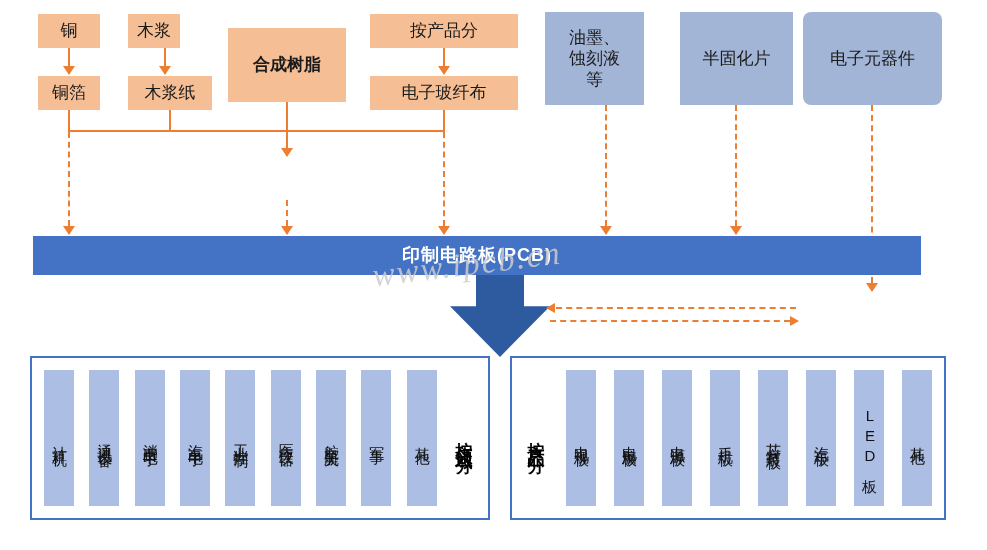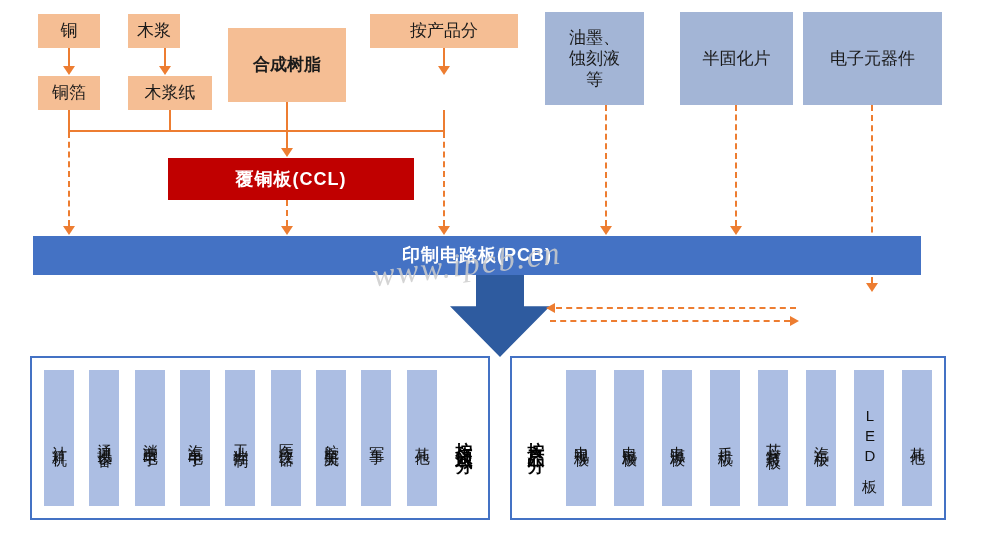--- a/index.html
+++ b/index.html
@@ -57,42 +57,42 @@
 <body>
 
 <div class="canvas">
 
   <div class="box obox" style="left:38px;top:14px;width:62px;height:34px;">铜</div>
   <div class="box obox" style="left:128px;top:14px;width:52px;height:34px;">木浆</div>
   <div class="box obox" style="left:228px;top:28px;width:118px;height:74px;font-weight:bold;">合成树脂</div>
   <div class="box obox" style="left:370px;top:14px;width:148px;height:34px;">按产品分</div>
   <div class="box obox" style="left:38px;top:76px;width:62px;height:34px;">铜箔</div>
   <div class="box obox" style="left:128px;top:76px;width:84px;height:34px;">木浆纸</div>
+  <div class="box obox" style="left:370px;top:76px;width:148px;height:34px;">电子玻纤布</div>
 
   <div class="box bbox" style="left:545px;top:12px;width:99px;height:93px;padding:0 16px;">油墨、蚀刻液等</div>
   <div class="box bbox" style="left:680px;top:12px;width:113px;height:93px;text-align:center;">半固化片</div>
-  <div class="box bbox" style="left:803px;top:12px;width:139px;height:93px;">电子元器件</div>
+  <div class="box bbox" style="left:803px;top:12px;width:139px;height:93px;border-radius:8px;">电子元器件</div>
 
   <div class="vline" style="left:68px;top:48px;height:19px;"></div>
   <div class="head-down" style="left:63px;top:66px;"></div>
   <div class="vline" style="left:164px;top:48px;height:19px;"></div>
   <div class="head-down" style="left:159px;top:66px;"></div>
   <div class="vline" style="left:443px;top:48px;height:19px;"></div>
   <div class="head-down" style="left:438px;top:66px;"></div>
 
   <div class="vline" style="left:68px;top:110px;height:22px;"></div>
   <div class="vline" style="left:169px;top:110px;height:22px;"></div>
   <div class="vline" style="left:286px;top:102px;height:30px;"></div>
   <div class="vline" style="left:443px;top:110px;height:22px;"></div>
   <div class="hline" style="left:68px;top:130px;width:377px;"></div>
 
   <div class="vline" style="left:286px;top:130px;height:18px;"></div>
   <div class="head-down" style="left:281px;top:148px;"></div>
 
-  <div class="box ccl" style="left:168px;top:158px;width:246px;height:42px;">覆铜板(CCL)</div>
 
   <div class="dvline" style="left:68px;top:132px;height:94px;"></div>
   <div class="head-down" style="left:63px;top:226px;"></div>
   <div class="dvline" style="left:443px;top:132px;height:94px;"></div>
   <div class="head-down" style="left:438px;top:226px;"></div>
   <div class="dvline" style="left:286px;top:200px;height:26px;"></div>
   <div class="head-down" style="left:281px;top:226px;"></div>
   <div class="dvline" style="left:605px;top:105px;height:121px;"></div>
   <div class="head-down" style="left:600px;top:226px;"></div>
   <div class="dvline" style="left:735px;top:105px;height:121px;"></div>

